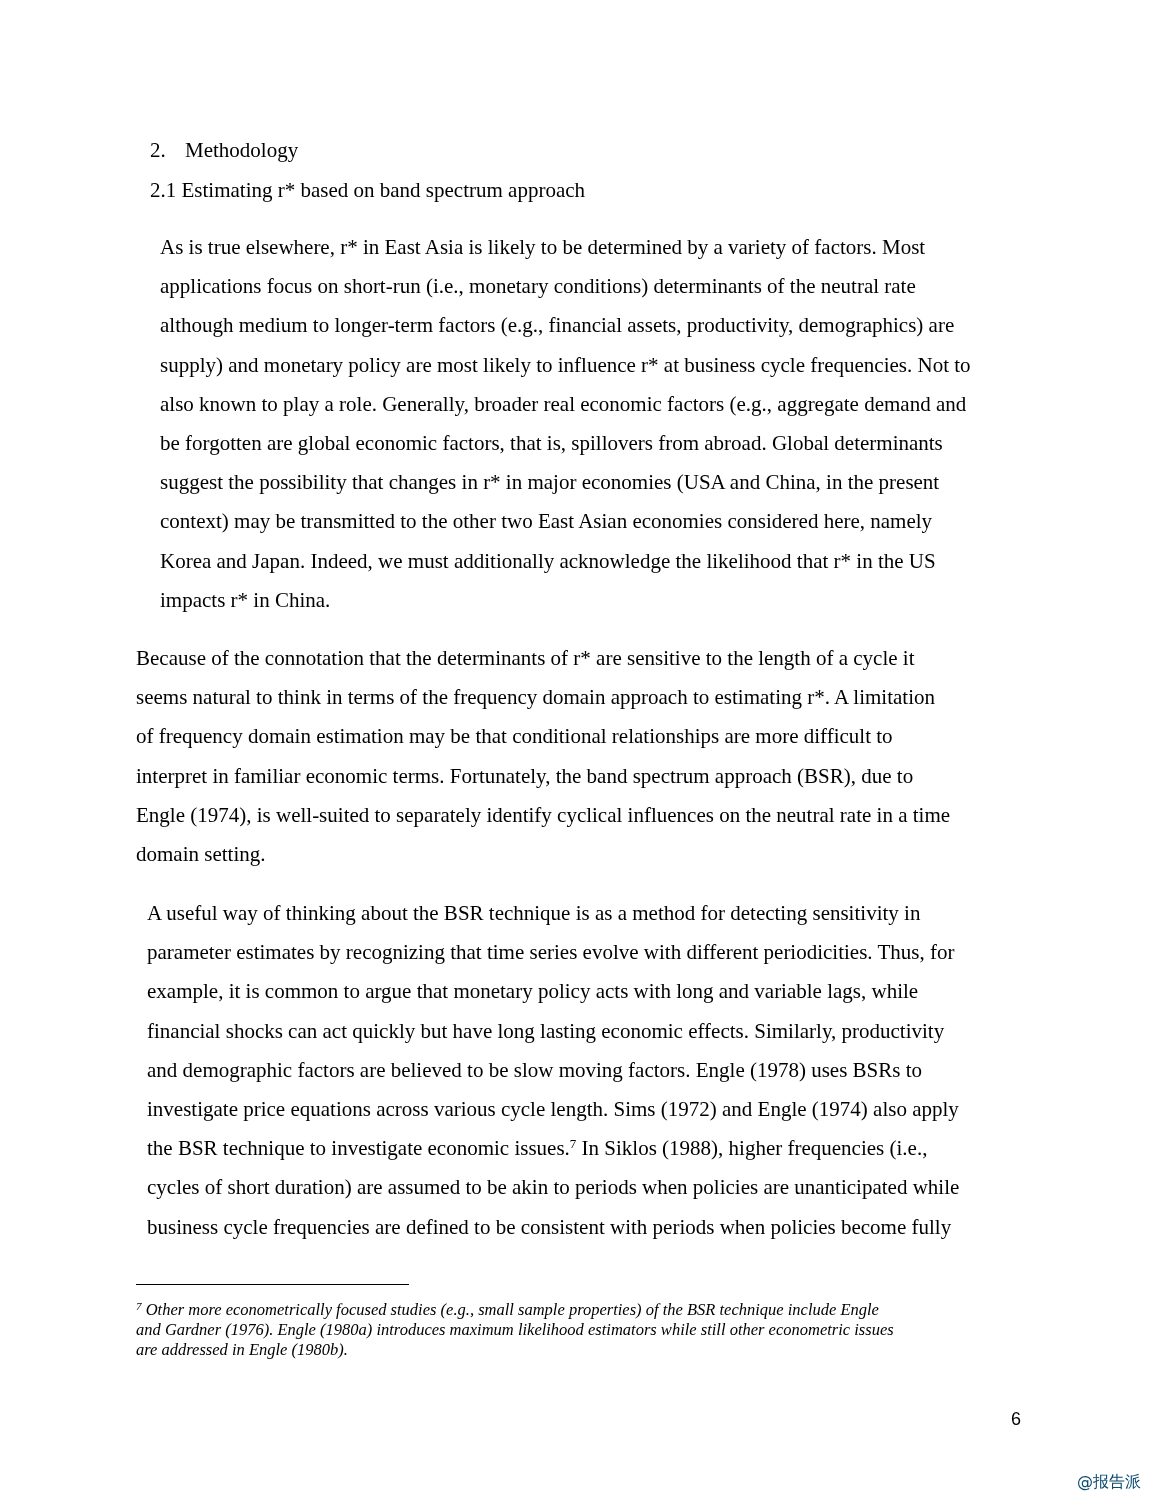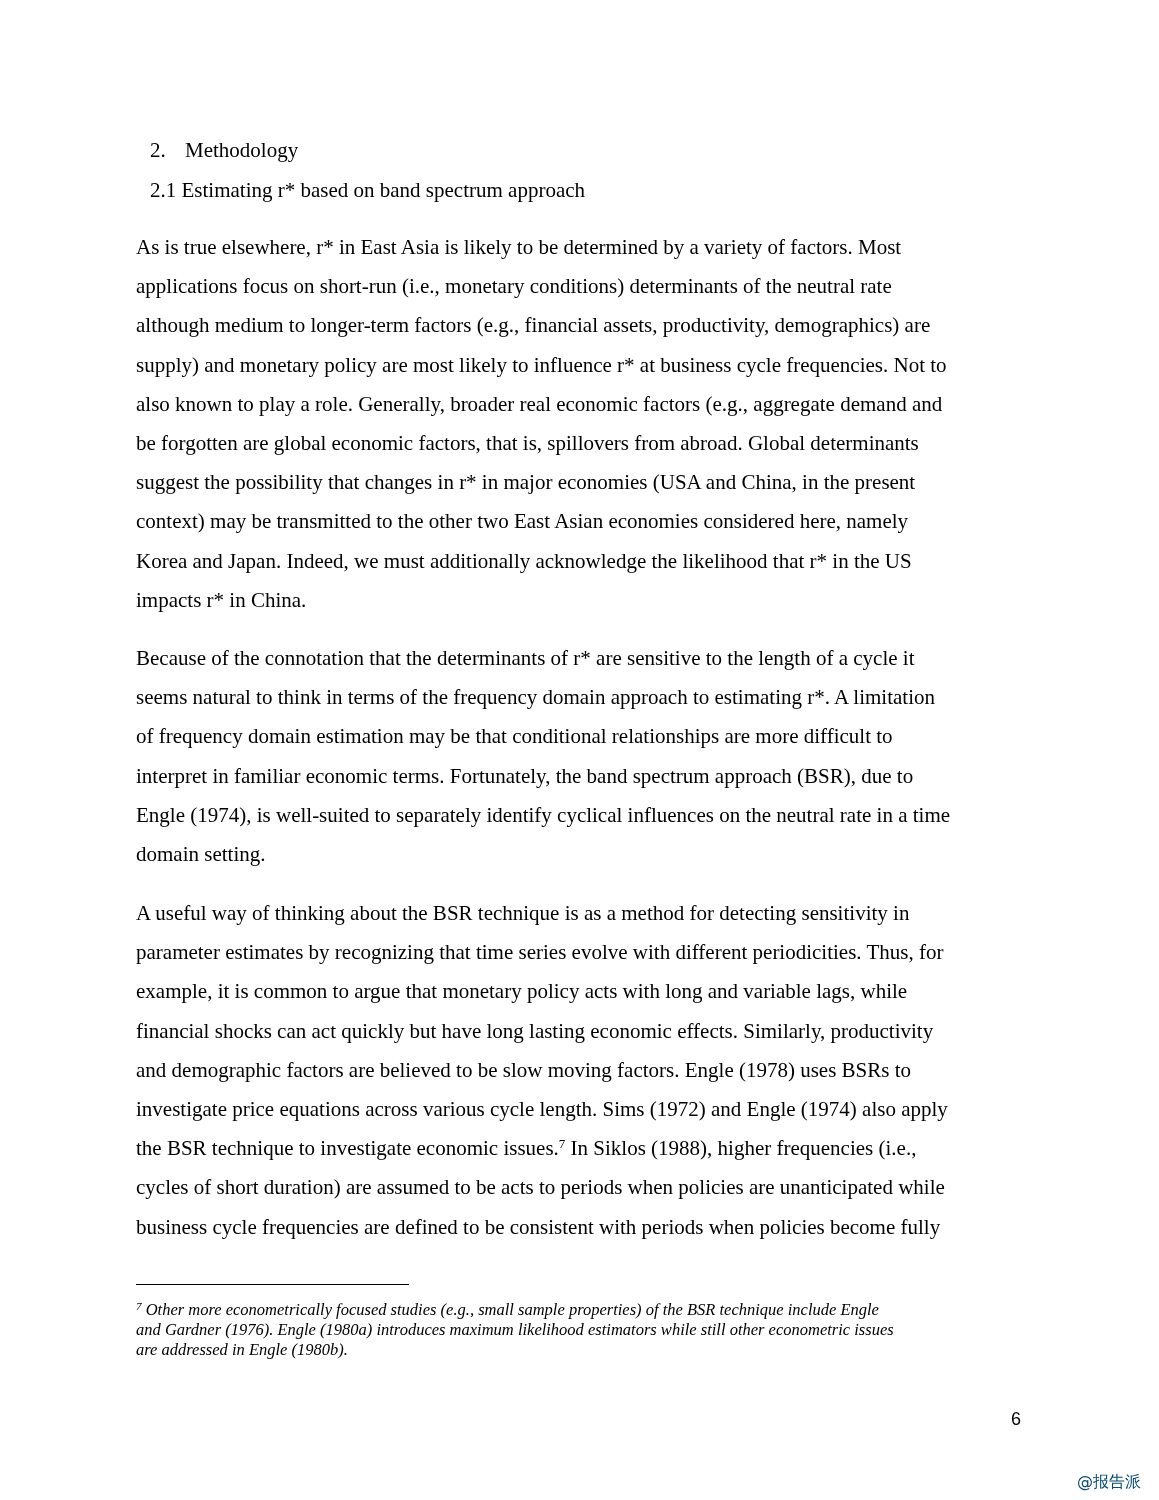--- a/index.html
+++ b/index.html
@@ -4,23 +4,23 @@
 <style>
   html, body { margin: 0; padding: 0; background: #ffffff; }
   body { width: 1159px; height: 1500px; position: relative; overflow: hidden;
          font-family: "Liberation Serif", serif; color: #000; }
   .h { position: absolute; left: 136px; font-weight: normal; font-size: 21px; line-height: 24px; margin-left: 14px; }
   .h1 { top: 138px; }
   .h1 .num { display: inline-block; width: 35px; }
   .h2 { top: 178px; }
   .para { position: absolute; left: 136px; width: 900px; font-size: 21px; }
   .line { height: 39.2px; line-height: 39.2px; white-space: nowrap; }
-  .p1 { top: 228px; }
+  .p1 { top: 228px; margin-left: 24px; }
   .p2 { top: 639px; }
-  .p3 { top: 894px; }
+  .p3 { top: 894px; margin-left: 11px; }
   sup { font-size: 13px; line-height: 0; vertical-align: 7px; }
   .rule { position: absolute; left: 136px; top: 1284px; width: 273px; height: 0; border-top: 1.5px solid #000; }
   .fn { position: absolute; left: 136px; top: 1300px; width: 880px; font-size: 16.5px; line-height: 20px; font-style: italic; }
   .fn .line { height: 20px; line-height: 20px; }
   .fn sup { font-size: 11px; vertical-align: 5px; }
   .pageno { position: absolute; left: 1011px; top: 1409px; font-family: "Liberation Sans", sans-serif; font-size: 18px; }
   .wm { position: absolute; left: 1077px; top: 1472px; font-family: "DejaVu Sans", sans-serif; font-size: 16px; color: #0c4a6e; }
 </style>
 </head>
 <body>
@@ -53,21 +53,21 @@
 </div>
 
 <div class="para p3">
   <div class="line">A useful way of thinking about the BSR technique is as a method for detecting sensitivity in</div>
   <div class="line">parameter estimates by recognizing that time series evolve with different periodicities. Thus, for</div>
   <div class="line">example, it is common to argue that monetary policy acts with long and variable lags, while</div>
   <div class="line">financial shocks can act quickly but have long lasting economic effects. Similarly, productivity</div>
   <div class="line">and demographic factors are believed to be slow moving factors. Engle (1978) uses BSRs to</div>
   <div class="line">investigate price equations across various cycle length. Sims (1972) and Engle (1974) also apply</div>
   <div class="line"><span>the BSR technique to investigate economic issues.</span><sup>7</sup><span> In Siklos (1988), higher frequencies (i.e.,</span></div>
-  <div class="line">cycles of short duration) are assumed to be acts to periods when policies are unanticipated while</div>
+  <div class="line">cycles of short duration) are assumed to be akin to periods when policies are unanticipated while</div>
   <div class="line">business cycle frequencies are defined to be consistent with periods when policies become fully</div>
 </div>
 
 <div class="rule"></div>
 
 <div class="fn">
   <div class="line"><sup>7</sup><span> Other more econometrically focused studies (e.g., small sample properties) of the BSR technique include Engle</span></div>
   <div class="line">and Gardner (1976). Engle (1980a) introduces maximum likelihood estimators while still other econometric issues</div>
   <div class="line">are addressed in Engle (1980b).</div>
 </div>

